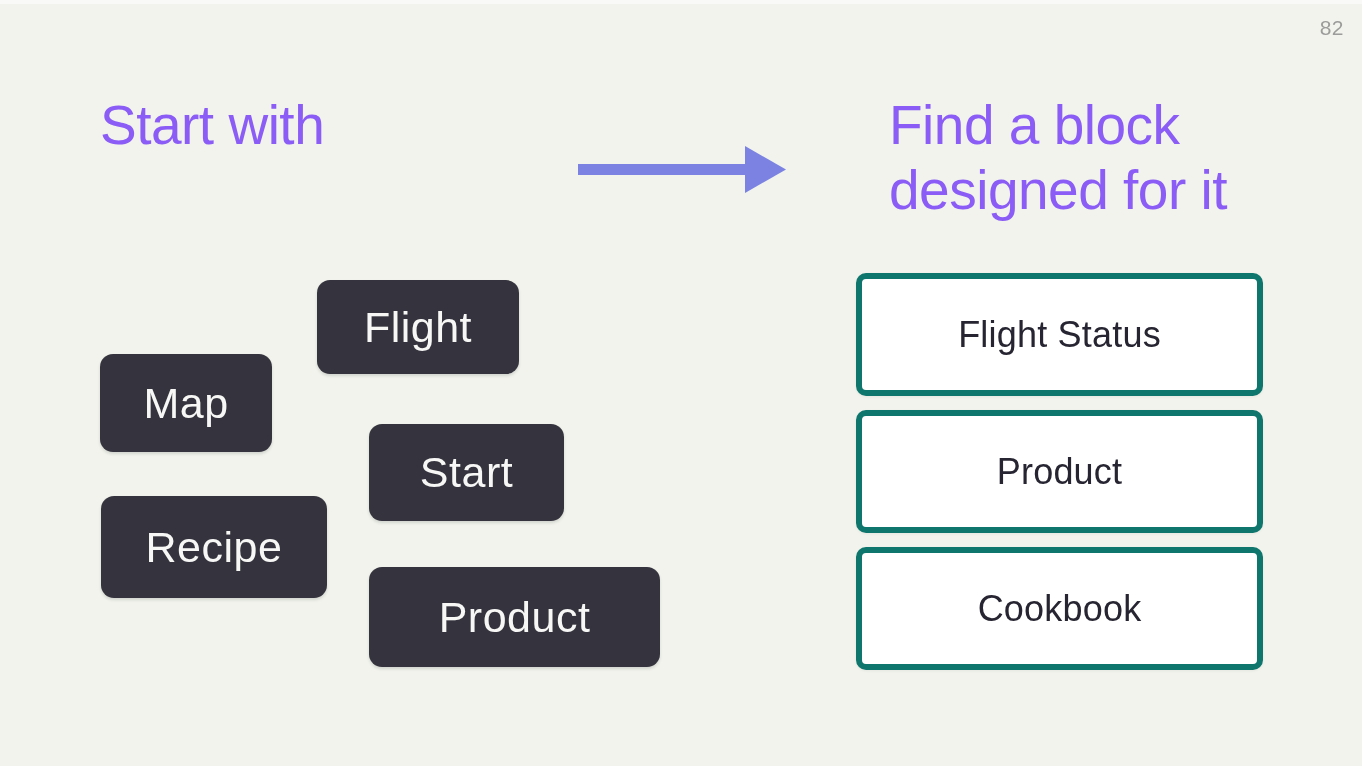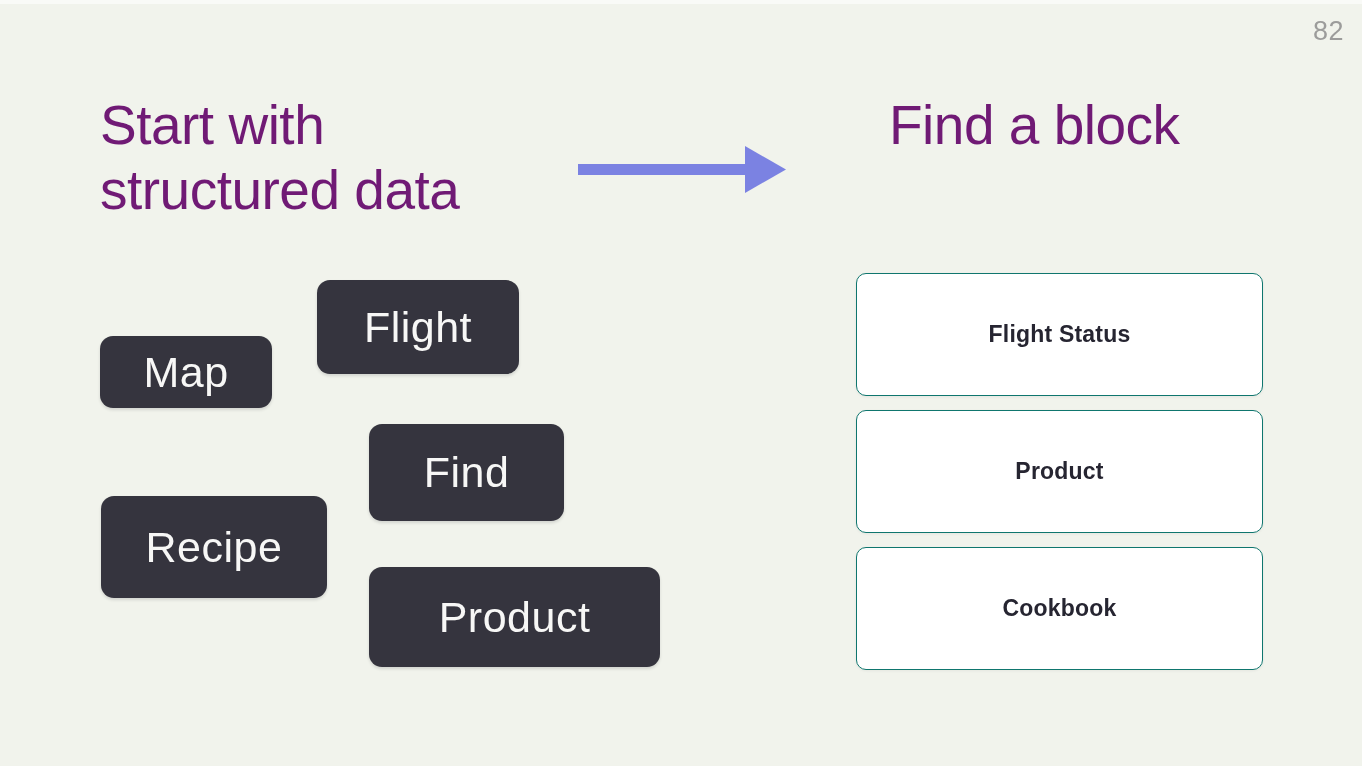--- a/index.html
+++ b/index.html
@@ -18,31 +18,31 @@
   .top-strip {
     position: absolute;
     left: 0; top: 0;
     width: 100%; height: 4px;
     background: rgba(255,255,255,0.6);
   }
   .page-number {
     position: absolute;
     top: 16px;
     right: 18px;
-    font-size: 27px;
+    font-size: 21px;
     font-weight: 400;
     color: #9c9c9b;
     letter-spacing: 0.5px;
   }
   .heading {
     position: absolute;
     font-size: 55px;
     line-height: 65px;
     font-weight: 500;
-    color: #701a75;
+    color: #8b5cf6;
     letter-spacing: -0.5px;
     white-space: nowrap;
   }
   .heading-left  { left: 100px; top: 93px; }
   .heading-right { left: 856px; top: 93px; margin-left: 33px; }
 
   .arrow {
     position: absolute;
     left: 575px;
     top: 141px;
@@ -57,71 +57,71 @@
     color: #f7f7f6;
     font-size: 43px;
     font-weight: 500;
     letter-spacing: 0.5px;
     display: flex;
     align-items: center;
     justify-content: center;
     box-shadow: 0 2px 3px rgba(40,40,50,0.15);
   }
   .tag-flight  { left: 317px; top: 280px; width: 202px; height: 94px; }
-  .tag-map     { left: 100px; top: 336px; width: 172px; height: 72px; }
+  .tag-map     { left: 100px; top: 354px; width: 172px; height: 98px; }
   .tag-book    { left: 369px; top: 424px; width: 195px; height: 97px; }
   .tag-recipe  { left: 101px; top: 496px; width: 226px; height: 102px; }
   .tag-product { left: 369px; top: 567px; width: 291px; height: 100px; }
 
   .card {
     position: absolute;
     left: 856px;
     width: 407px;
     height: 123px;
     background: #ffffff;
-    border: 1px solid #0f766e;
+    border: 6px solid #0f766e;
     border-radius: 10px;
     box-sizing: border-box;
     display: flex;
     align-items: center;
     justify-content: center;
-    font-size: 23px;
-    font-weight: 700;
+    font-size: 36px;
+    font-weight: 400;
     color: #262531;
     letter-spacing: 0.2px;
     box-shadow: 0 1px 3px rgba(40,40,50,0.06);
   }
   .card-1 { top: 273px; }
   .card-2 { top: 410px; }
   .card-3 { top: 547px; }
 </style>
 </head>
 <body>
 
 <div class="slide">
   <div class="top-strip"></div>
 
   <div class="page-number">82</div>
 
   <div class="heading heading-left">
     <div>Start with</div>
-    <div>structured data</div>
   </div>
 
   <svg class="arrow" viewBox="0 0 214 56" xmlns="http://www.w3.org/2000/svg">
     <rect x="3" y="23" width="170" height="11" fill="#7b82e2"></rect>
     <polygon points="170,5 211,28.5 170,52" fill="#7b82e2"></polygon>
   </svg>
 
   <div class="heading heading-right">
     <div>Find a block</div>
+    <div>designed for it</div>
   </div>
 
   <div class="tag tag-flight">Flight</div>
   <div class="tag tag-map">Map</div>
-  <div class="tag tag-book">Find</div>
+  <div class="tag tag-book">Start</div>
   <div class="tag tag-recipe">Recipe</div>
   <div class="tag tag-product">Product</div>
 
   <div class="card card-1">Flight Status</div>
   <div class="card card-2">Product</div>
   <div class="card card-3">Cookbook</div>
 </div>
 
 </body></html>

